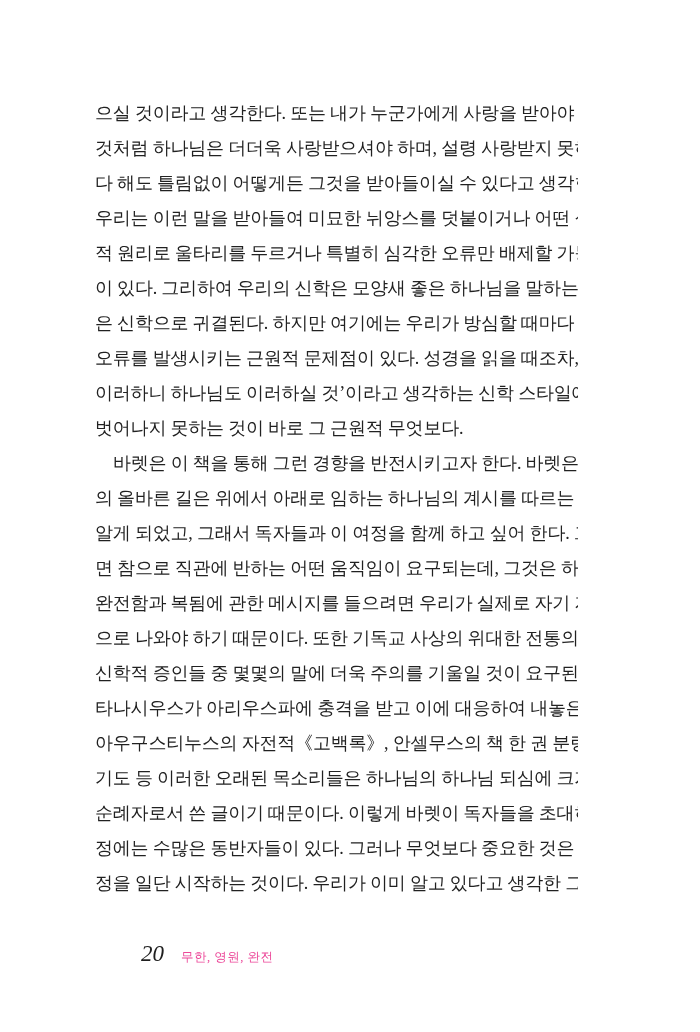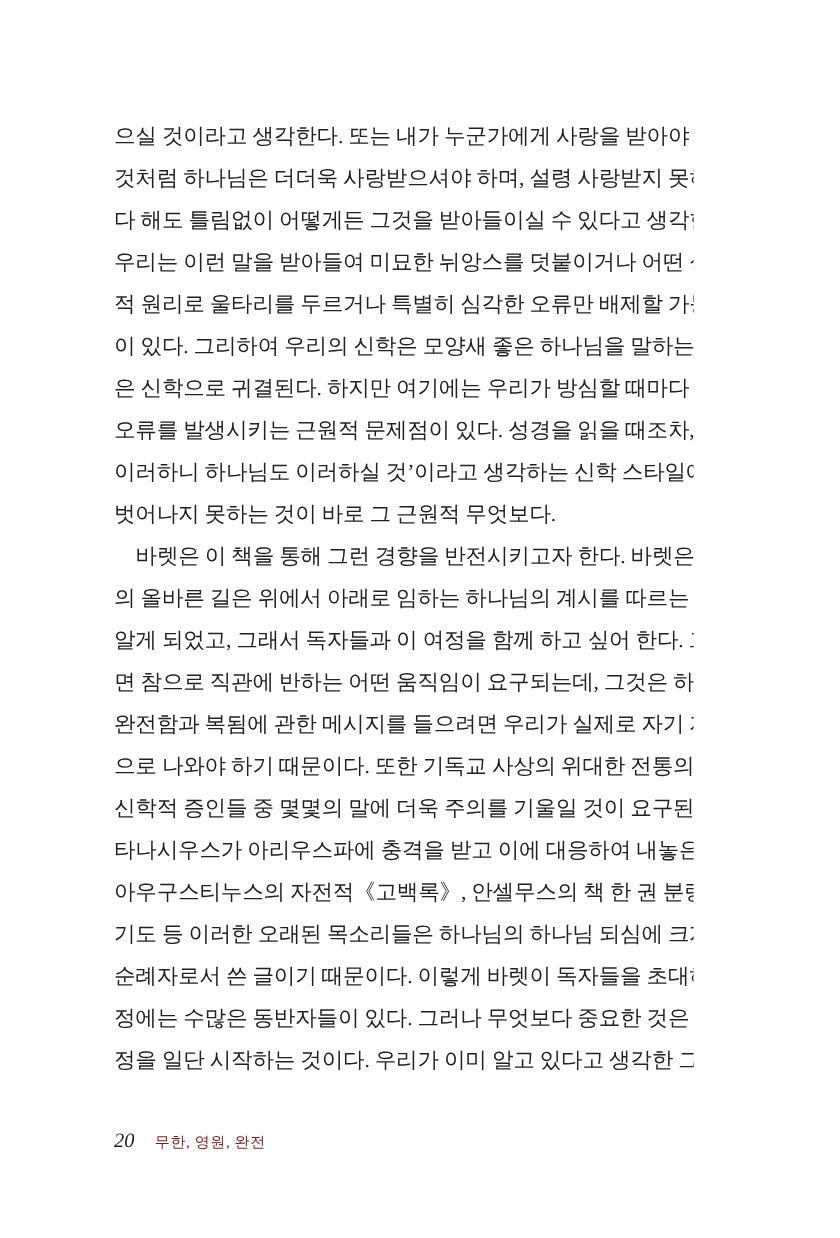--- a/index.html
+++ b/index.html
@@ -46,27 +46,28 @@
   }
   .footer {
     position: absolute;
     left: 95px;
     top: 941px;
     display: flex;
     align-items: baseline;
   }
   .page-number {
     font-style: italic;
-    font-size: 17px;
+    font-size: 23px;
     color: #1f1f1f;
+    margin-left: 46px;
   }
   .running-title {
     margin-left: 17px;
     font-size: 12.5px;
-    color: #7f1d1d;
+    color: #ec4899;
     letter-spacing: 0.5px;
   }
 </style>
 </head>
 <body>
 
 <div class="page">
 
   <div class="text-block">
     <div class="line">으실 것이라고 생각한다. 또는 내가 누군가에게 사랑을 받아야 하는</div>

